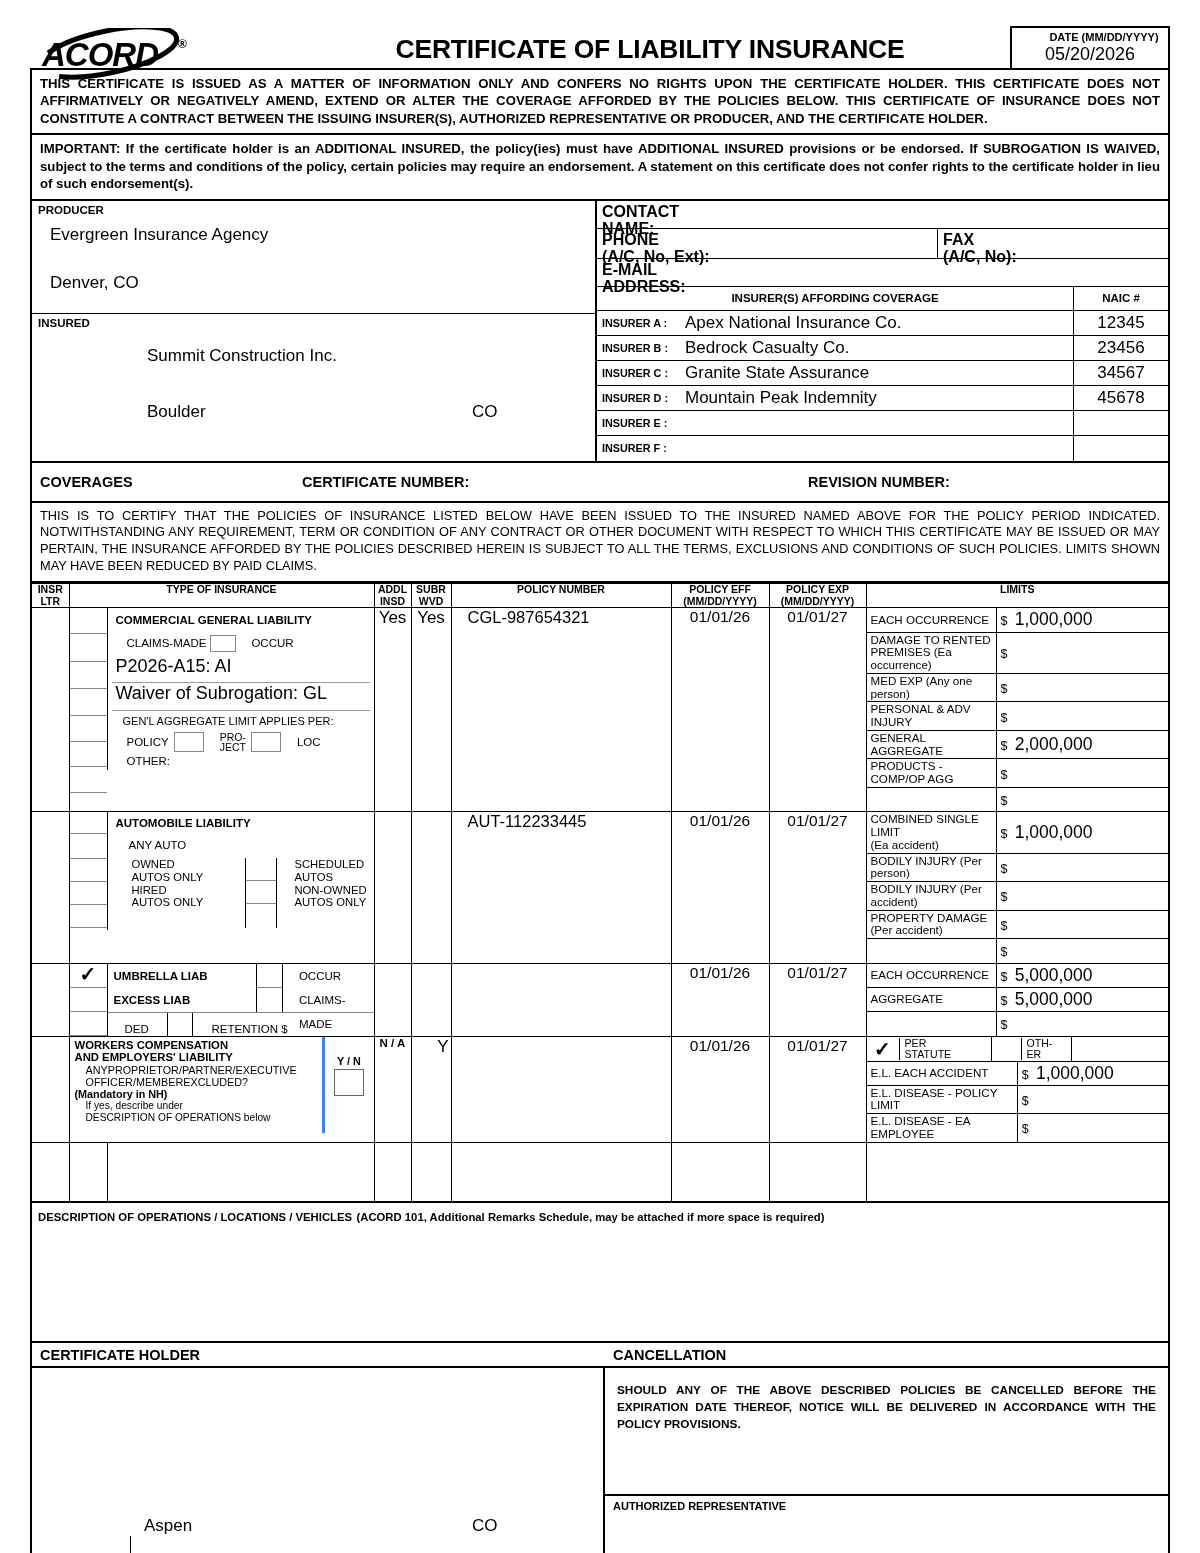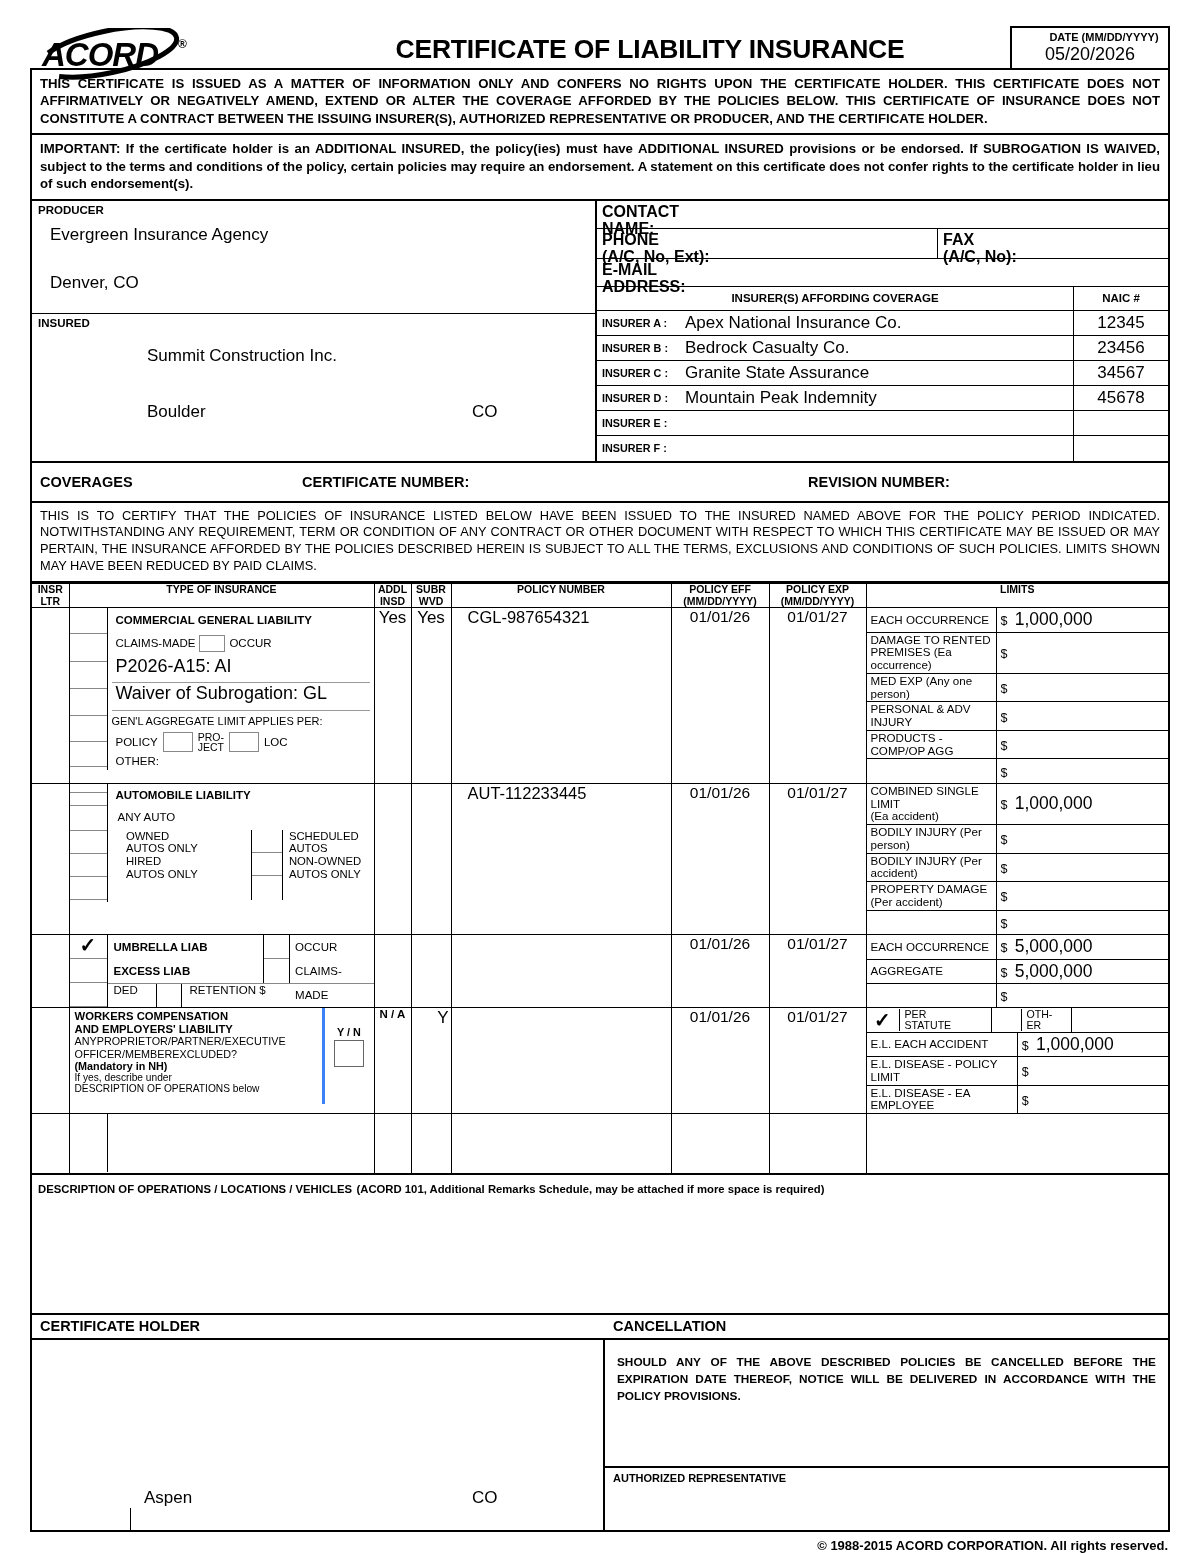--- a/index.html
+++ b/index.html
@@ -63,21 +63,21 @@
   .cov-bar .c1 { width:270px; padding-left:8px; }
   .cov-bar .c2 { flex:1; }
   .cov-bar .c3 { width:360px; }
 
   
   table.pol { width:100%; border-collapse:collapse; border:2px solid #000; border-top:none; table-layout:fixed; }
   table.pol td, table.pol th { border:1px solid #000; vertical-align:top; padding:0; }
   .th { font-size:10.5px; font-weight:bold; text-align:center; line-height:1.1; padding:2px 1px; vertical-align:middle; }
   .center { text-align:center; }
   .vmid { vertical-align:middle; }
-  .tiny { font-size:10.2px; line-height:1.12; }
+  .tiny { font-size:10.2px; line-height:1.12;margin-left:11px; }
   .tiny-b { font-size:10.6px; font-weight:bold; line-height:1.12; }
   .date-val { font-size:15.5px; text-align:center; }
   .pol-num { font-size:16.5px; padding-left:16px; }
   .money { font-size:17.5px; padding-left:4px; }
   .dollar { font-size:12.5px; }
   .yn { font-size:17px; text-align:center;margin-left:24px; }
   .nabold { font-size:11.5px; font-weight:bold; text-align:center; }
   .chk { font-size:20px; font-weight:bold; line-height:1; }
 
   .box { display:inline-block; width:26px; height:17px; border:1px solid #888; vertical-align:middle; }
@@ -328,20 +328,24 @@
             <td><span>DAMAGE TO RENTED</span><br><span>PREMISES (Ea occurrence)</span></td>
             <td class="amt"><span class="dollar">$</span> <span class="money"></span></td>
           </tr>
           <tr>
             <td>MED EXP (Any one person)</td>
             <td class="amt"><span class="dollar">$</span> <span class="money"></span></td>
           </tr>
           <tr>
             <td>PERSONAL &amp; ADV INJURY</td>
             <td class="amt"><span class="dollar">$</span> <span class="money"></span></td>
+          </tr>
+          <tr>
+            <td>GENERAL AGGREGATE</td>
+            <td class="amt"><span class="dollar">$</span> <span class="money">2,000,000</span></td>
           </tr>
           <tr>
             <td>PRODUCTS - COMP/OP AGG</td>
             <td class="amt"><span class="dollar">$</span> <span class="money"></span></td>
           </tr>
           <tr>
             <td></td>
             <td class="amt"><span class="dollar">$</span> <span class="money"></span></td>
           </tr>
         </tbody>
@@ -443,21 +447,21 @@
               </div>
               <div style="width:28px; border-left:1px solid #000; border-right:1px solid #000;">
                 <div style="height:24px; border-bottom:1px solid #888;"></div>
                 <div style="height:24px;"></div>
               </div>
               <div style="padding-left:5px;">
                 <div class="tiny" style="font-size:11.5px; height:24px; line-height:24px;">OCCUR</div>
                 <div class="tiny" style="font-size:11.5px; height:24px; line-height:24px;">CLAIMS-MADE</div>
               </div>
             </div>
-            <div style="display:flex; border-top:1px solid #888; height:24px; align-items:flex-start;">
+            <div style="display:flex; border-top:1px solid #888; height:24px; align-items:flex-end;">
               <span class="tiny" style="font-size:11.5px; padding-left:6px; width:48px;">DED</span>
               <span style="display:inline-block;width:26px;height:23px;border-left:1px solid #000;border-right:1px solid #000;"></span>
               <span class="tiny" style="font-size:11.5px; padding-left:8px;">RETENTION $</span>
             </div>
           </div>
         </div>
       </td>
       <td class="vmid yn"></td>
       <td class="vmid yn"></td>
       <td class="vmid">

